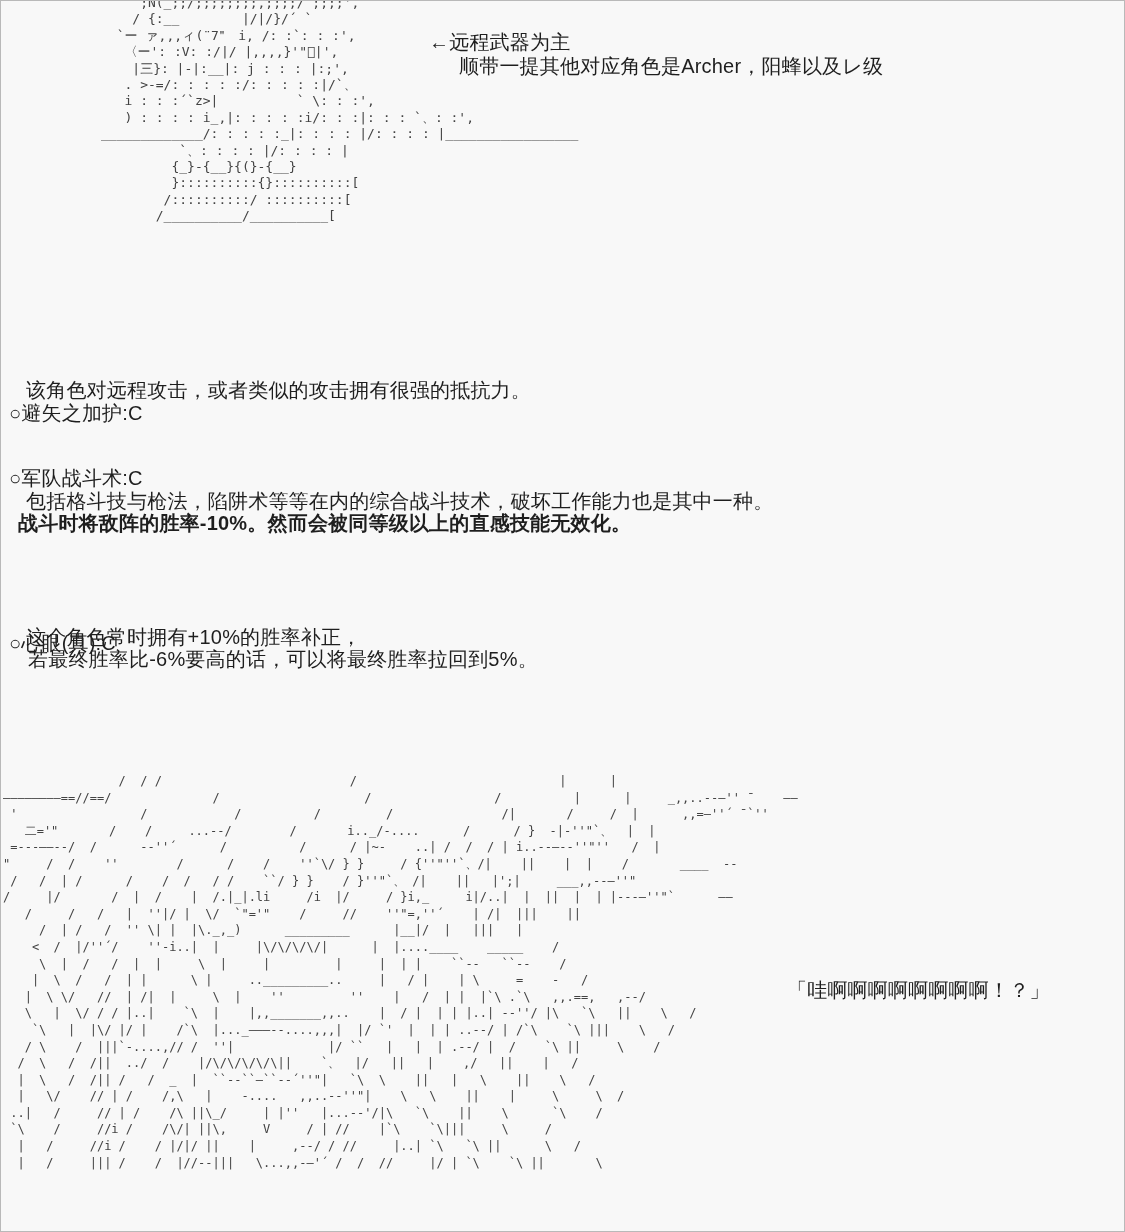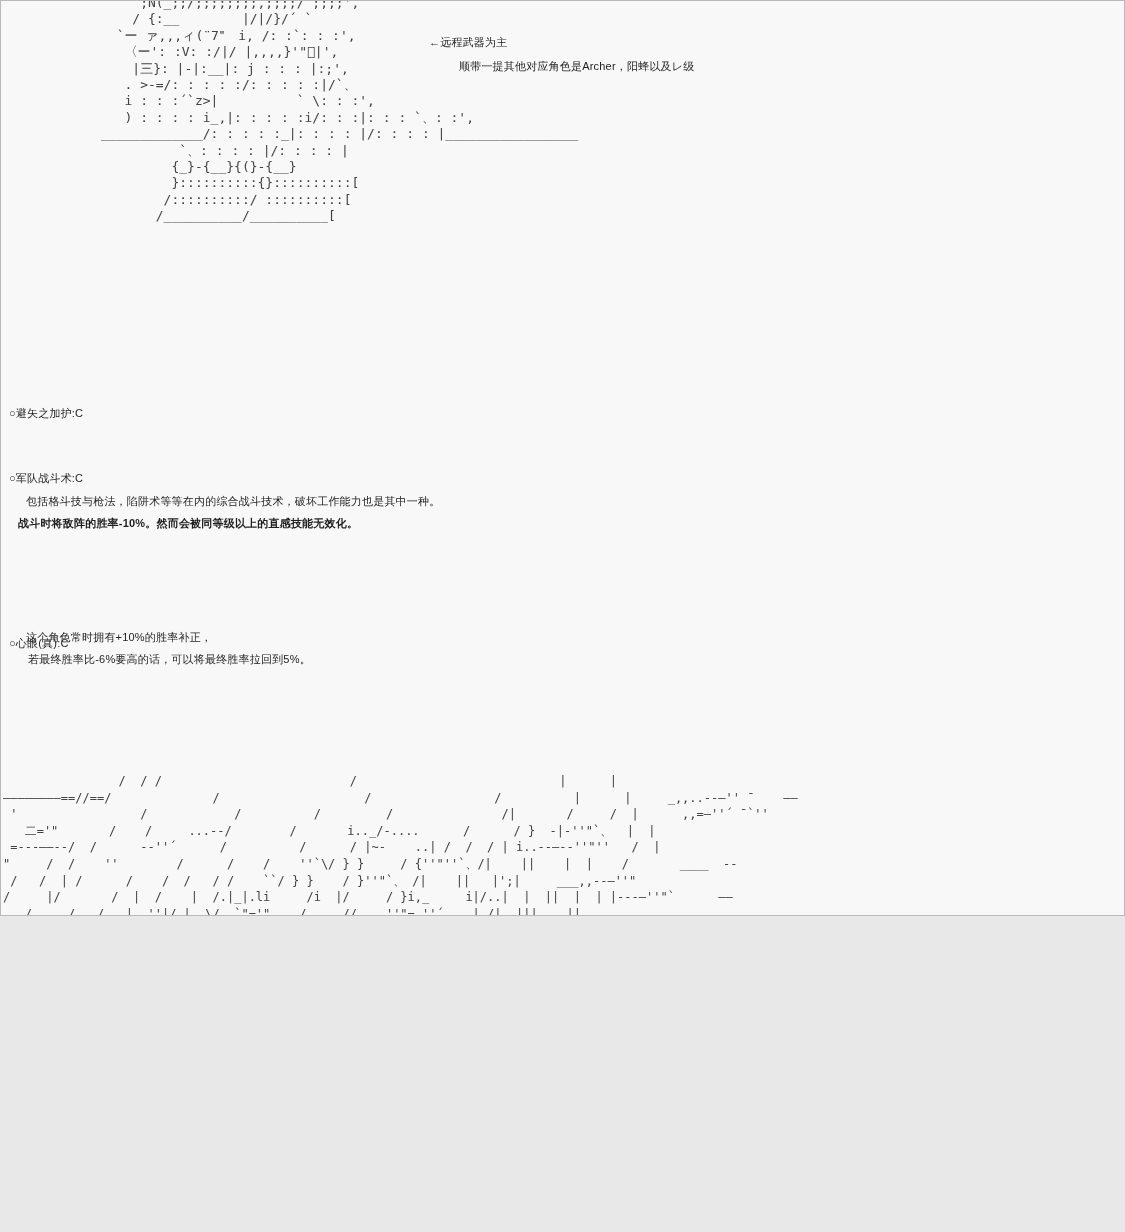--- a/index.html
+++ b/index.html
@@ -1,28 +1,28 @@
 <!DOCTYPE html>
 <html><head>
 <meta charset="utf-8">
 <style>
   html,body{margin:0;padding:0;}
   body{background:#e8e8e8;font-family:"Liberation Sans",sans-serif;}
   .page{
-    position:relative;width:1125px;height:916px;overflow:hidden;
+    position:relative;width:1125px;height:1232px;overflow:hidden;
     background:#f8f8f8;border:1px solid #b9b9b9;box-sizing:border-box;
   }
   .aa{
     position:absolute;margin:0;white-space:pre;
     font-family:"DejaVu Sans Mono",monospace;color:#424242;
   }
   .aa-top{left:100px;top:-6px;font-size:13px;line-height:16.4px;}
   .aa-bottom{left:2px;top:772px;font-size:12px;line-height:16.6px;}
   .zh{
-    position:absolute;color:#1e1e1e;font-size:11px;line-height:20px;
+    position:absolute;color:#1e1e1e;font-size:20px;line-height:20px;
     white-space:nowrap;letter-spacing:0.2px;
   }
   .anno1{left:428px;top:31px;}
   .anno2{left:458px;top:55px;}
   .s1t{left:8px;top:356px;margin-top:46px;}  .s1a{left:25px;top:379px;}  .s1b{left:25px;top:401px;}
   .s2t{left:8px;top:467px;}  .s2a{left:25px;top:490px;}  .s2b{left:17px;top:512px;font-weight:bold;}
   .s3t{left:8px;top:632px;}  .s3a{left:25px;top:626px;}  .s3b{left:27px;top:648px;}
   .speech{left:786px;top:979px;}
 </style>
 </head>
@@ -42,20 +42,21 @@
           `、: : : : |/: : : : |
          {_}-{__}{(}-{__}
          }::::::::::{}::::::::::[
         /::::::::::/ ::::::::::[
        /__________/__________[</pre>
 
   <div class="zh anno1">←远程武器为主</div>
   <div class="zh anno2">顺带一提其他对应角色是Archer，阳蜂以及レ级</div>
 
   <div class="zh s1t">○避矢之加护:C</div>
+  <div class="zh s1a">该角色对远程攻击，或者类似的攻击拥有很强的抵抗力。</div>
 
   <div class="zh s2t">○军队战斗术:C</div>
   <div class="zh s2a">包括格斗技与枪法，陷阱术等等在内的综合战斗技术，破坏工作能力也是其中一种。</div>
   <div class="zh s2b">战斗时将敌阵的胜率-10%。然而会被同等级以上的直感技能无效化。</div>
 
   <div class="zh s3t">○心眼(真):C</div>
   <div class="zh s3a">这个角色常时拥有+10%的胜率补正，</div>
   <div class="zh s3b">若最终胜率比-6%要高的话，可以将最终胜率拉回到5%。</div>
 
   <div class="zh speech">「哇啊啊啊啊啊啊啊啊！？」</div>

